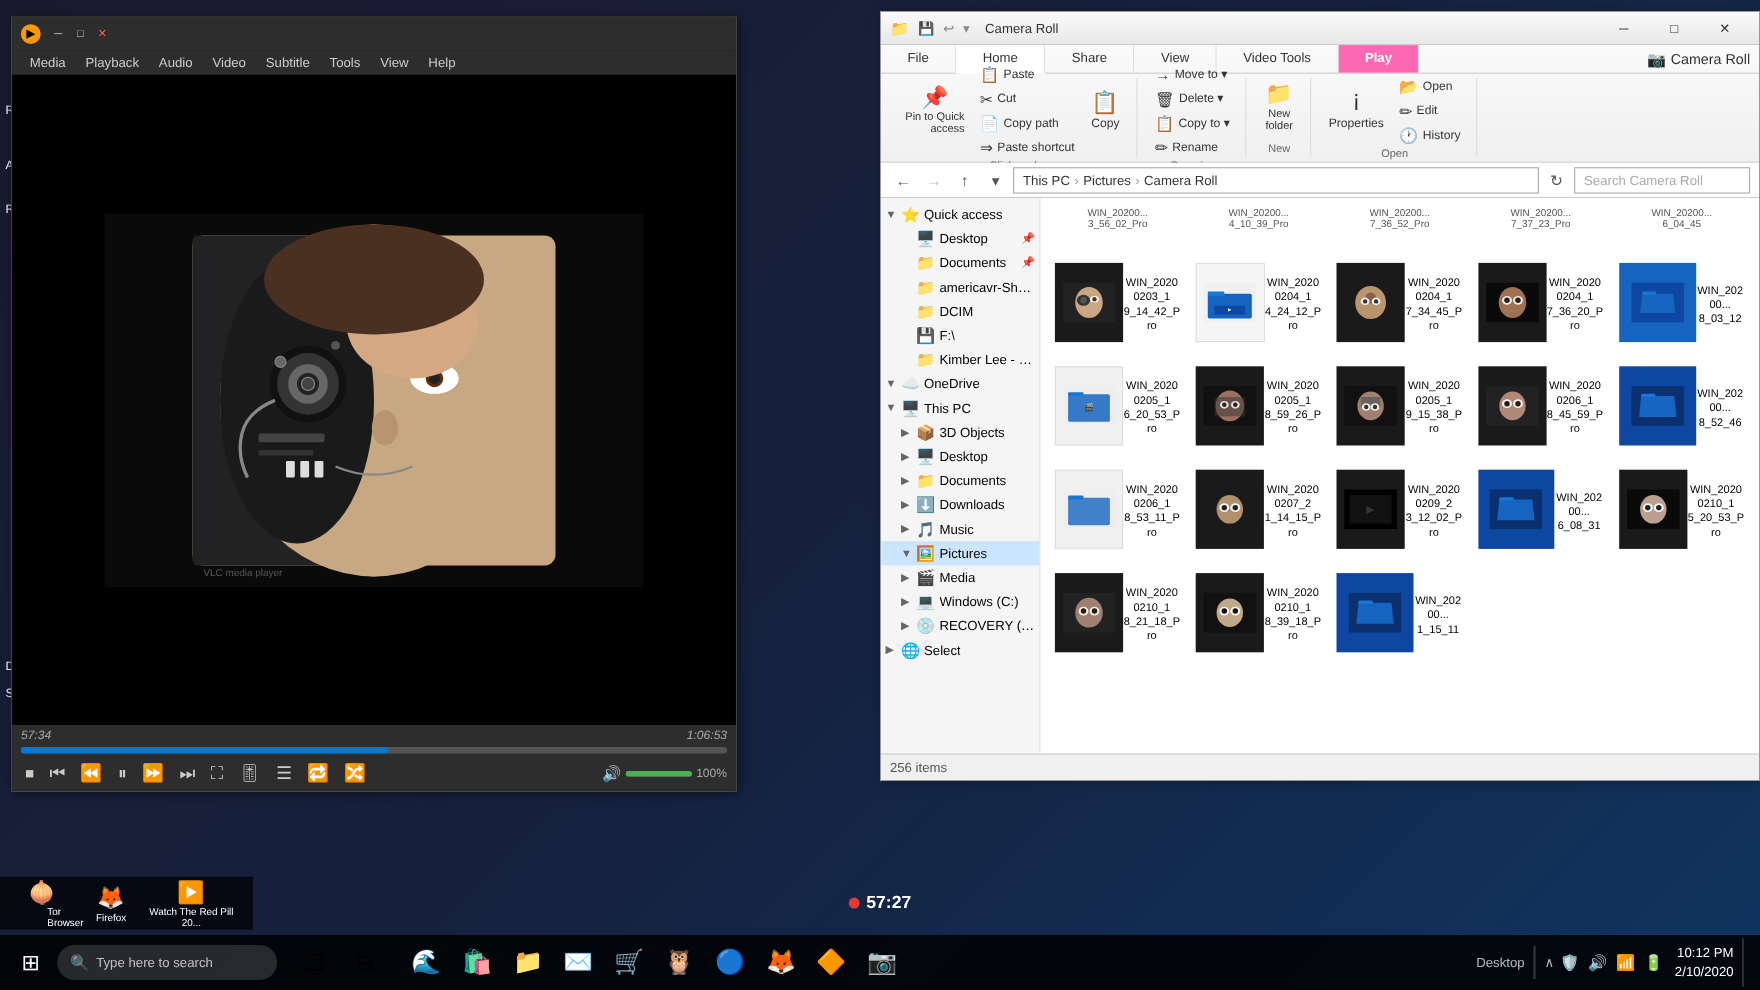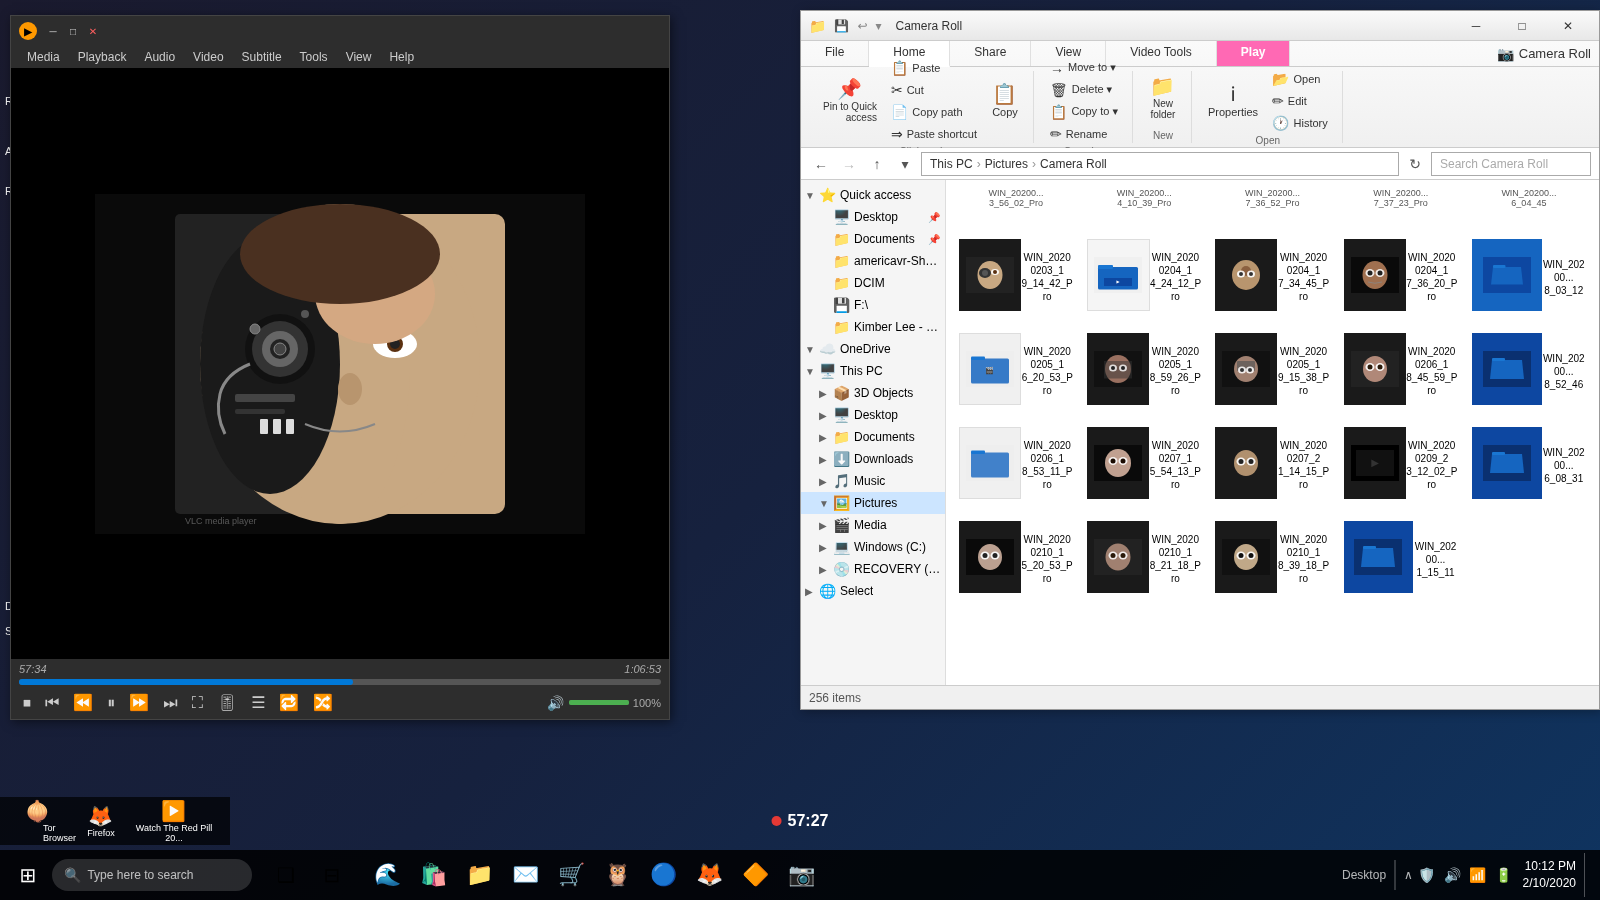--- a/index.html
+++ b/index.html
@@ -1107,33 +1107,20 @@
                 <rect width="96" height="72" fill="#eee"></rect>
                 <rect x="10" y="15" width="76" height="50" fill="#1565c0" rx="3" opacity="0.8"></rect>
                 <rect x="10" y="11" width="28" height="7" fill="#1976d2" rx="2"></rect>
               </svg>
             </div>
             <span class="file-name">WIN_20200206_1<br>8_53_11_Pro</span>
           </div>
           <div class="file-item">
             <div class="file-thumb file-thumb-video">
               <svg viewBox="0 0 96 72" width="96" height="72">
-                <rect width="96" height="72" fill="#0a0a0a"></rect>
-                <ellipse cx="48" cy="36" rx="26" ry="28" fill="#c0a090"></ellipse>
-                <ellipse cx="38" cy="32" rx="9" ry="8" fill="#fff" opacity="0.85"></ellipse>
-                <circle cx="38" cy="32" r="5" fill="#1a0a00"></circle>
-                <ellipse cx="58" cy="32" rx="9" ry="8" fill="#fff" opacity="0.85"></ellipse>
-                <circle cx="58" cy="32" r="5" fill="#1a0a00"></circle>
-              </svg>
-            </div>
-            <span class="file-name">WIN_20200207_1<br>5_54_13_Pro</span>
-          </div>
-          <div class="file-item">
-            <div class="file-thumb file-thumb-video">
-              <svg viewBox="0 0 96 72" width="96" height="72">
                 <rect width="96" height="72" fill="#1a1a1a"></rect>
                 <ellipse cx="48" cy="36" rx="24" ry="26" fill="#b0906e"></ellipse>
                 <ellipse cx="38" cy="33" rx="9" ry="8" fill="#fff" opacity="0.9"></ellipse>
                 <circle cx="38" cy="33" r="5" fill="#222"></circle>
                 <ellipse cx="58" cy="33" rx="9" ry="8" fill="#fff" opacity="0.9"></ellipse>
                 <circle cx="58" cy="33" r="5" fill="#222"></circle>
               </svg>
             </div>
             <span class="file-name">WIN_20200207_2<br>1_14_15_Pro</span>
           </div>

